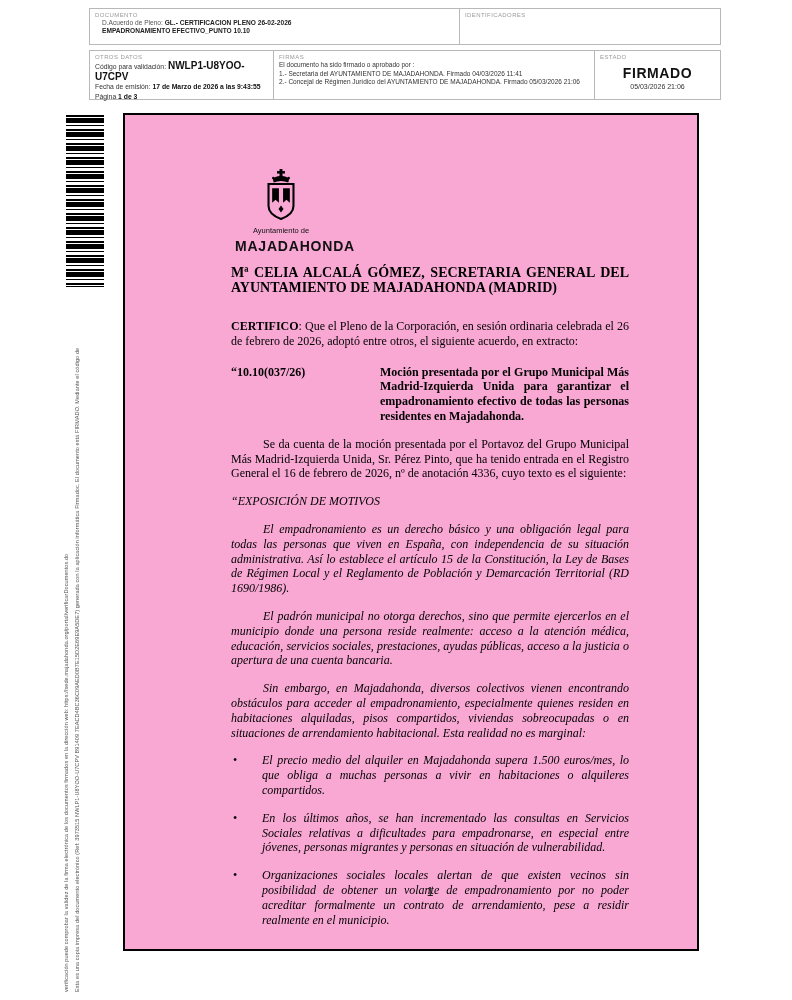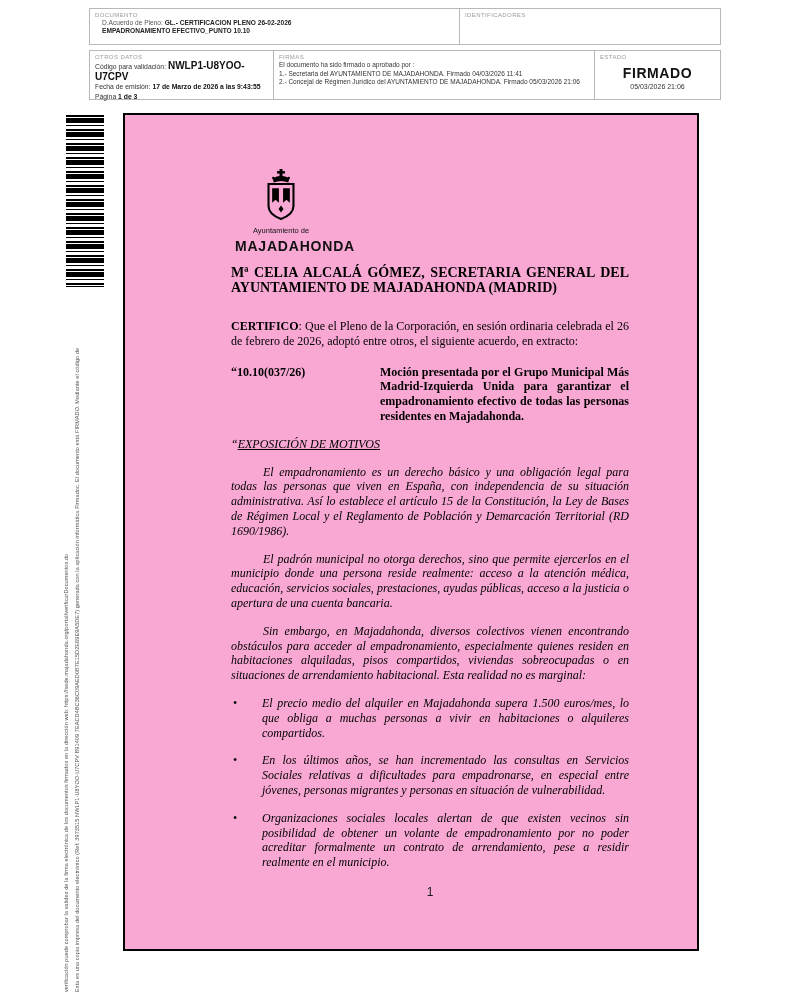--- a/index.html
+++ b/index.html
@@ -83,21 +83,21 @@
   .certifico b { font-weight: 700; }
 
   .item { display: flex; margin: 16px 0 0 0; font-weight: 700; gap: 48px; }
   .item-num { width: 101px; flex: none; }
   .item-text { flex: 1; text-align: justify; }
 
   p.body-p { margin: 13px 0 0 0; text-align: justify; text-indent: 32px; }
   p.body-p.it { font-style: italic; }
 
   .exposicion { margin: 13px 0 0 0; font-style: italic; }
-  .exposicion .u { text-decoration: underline; }
+  .exposicion .u { }
 
   .bullet { position: relative; margin: 13px 0 0 0; padding-left: 31px; font-style: italic; }
   .bullet::before { content: "\2022"; position: absolute; left: 2px; top: 0; font-style: normal; }
   .bullet p { margin: 0; text-align: justify; }
 
   .page-num {
     position: absolute; bottom: 50px; left: 106px; width: 398px;
     text-align: center; font-size: 12px;
   }
 </style>
@@ -186,20 +186,21 @@
 
       <p class="title">Mª CELIA ALCALÁ GÓMEZ, SECRETARIA GENERAL DEL AYUNTAMIENTO DE MAJADAHONDA (MADRID)</p>
 
       <p class="certifico"><b>CERTIFICO</b><span>: Que el Pleno de la Corporación, en sesión ordinaria celebrada el 26 de febrero de 2026, adoptó entre otros, el siguiente acuerdo, en extracto:</span></p>
 
       <div class="item">
         <div class="item-num">“10.10(037/26)</div>
         <div class="item-text">Moción presentada por el Grupo Municipal Más Madrid-Izquierda Unida para garantizar el empadronamiento efectivo de todas las personas residentes en Majadahonda.</div>
       </div>
 
+      <p class="body-p">Se da cuenta de la moción presentada por el Portavoz del Grupo Municipal Más Madrid-Izquierda Unida, Sr. Pérez Pinto, que ha tenido entrada en el Registro General el 16 de febrero de 2026, nº de anotación 4336, cuyo texto es el siguiente:</p>
 
       <p class="exposicion"><span class="q">“</span><span class="u">EXPOSICIÓN DE MOTIVOS</span></p>
 
       <p class="body-p it">El empadronamiento es un derecho básico y una obligación legal para todas las personas que viven en España, con independencia de su situación administrativa. Así lo establece el artículo 15 de la Constitución, la Ley de Bases de Régimen Local y el Reglamento de Población y Demarcación Territorial (RD 1690/1986).</p>
       <p class="body-p it">El padrón municipal no otorga derechos, sino que permite ejercerlos en el municipio donde una persona reside realmente: acceso a la atención médica, educación, servicios sociales, prestaciones, ayudas públicas, acceso a la justicia o apertura de una cuenta bancaria.</p>
       <p class="body-p it">Sin embargo, en Majadahonda, diversos colectivos vienen encontrando obstáculos para acceder al empadronamiento, especialmente quienes residen en habitaciones alquiladas, pisos compartidos, viviendas sobreocupadas o en situaciones de arrendamiento habitacional. Esta realidad no es marginal:</p>
 
       <div class="bullet">
           <p>El precio medio del alquiler en Majadahonda supera 1.500 euros/mes, lo que obliga a muchas personas a vivir en habitaciones o alquileres compartidos.</p>
         </div>

